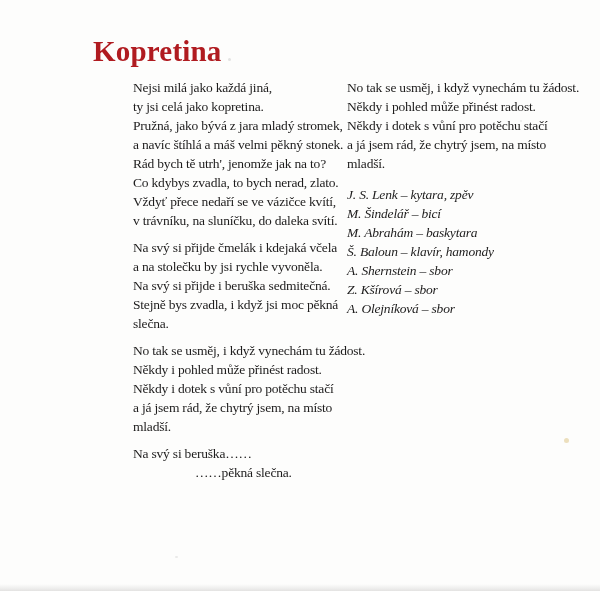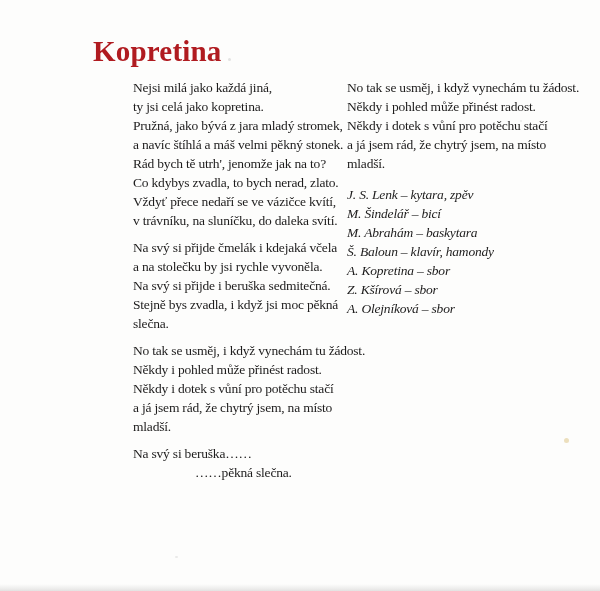--- a/index.html
+++ b/index.html
@@ -106,21 +106,21 @@
         <div class="line">Někdy i pohled může přinést radost.</div>
         <div class="line">Někdy i dotek s vůní pro potěchu stačí</div>
         <div class="line">a já jsem rád, že chytrý jsem, na místo</div>
         <div class="line">mladší.</div>
       </div>
     <div class="stanza credits">
         <div class="line">J. S. Lenk – kytara, zpěv</div>
         <div class="line">M. Šindelář – bicí</div>
         <div class="line">M. Abrahám – baskytara</div>
         <div class="line">Š. Baloun – klavír, hamondy</div>
-        <div class="line">A. Kopretina – sbor</div>
+        <div class="line">A. Shernstein – sbor</div>
         <div class="line">Z. Kšírová – sbor</div>
         <div class="line">A. Olejníková – sbor</div>
       </div>
   </div>
 
   <span class="scan-speck speck-1"></span>
   <span class="scan-speck speck-2"></span>
   <span class="scan-speck speck-3"></span>
   <span class="scan-speck speck-4"></span>
   <div class="bottom-scan-edge"></div>

